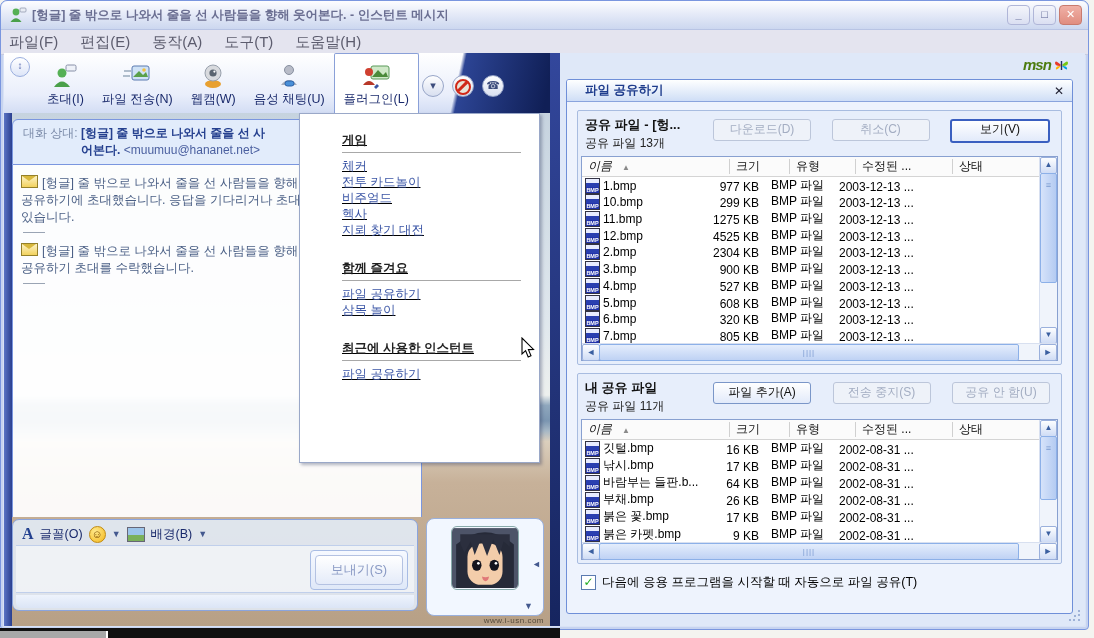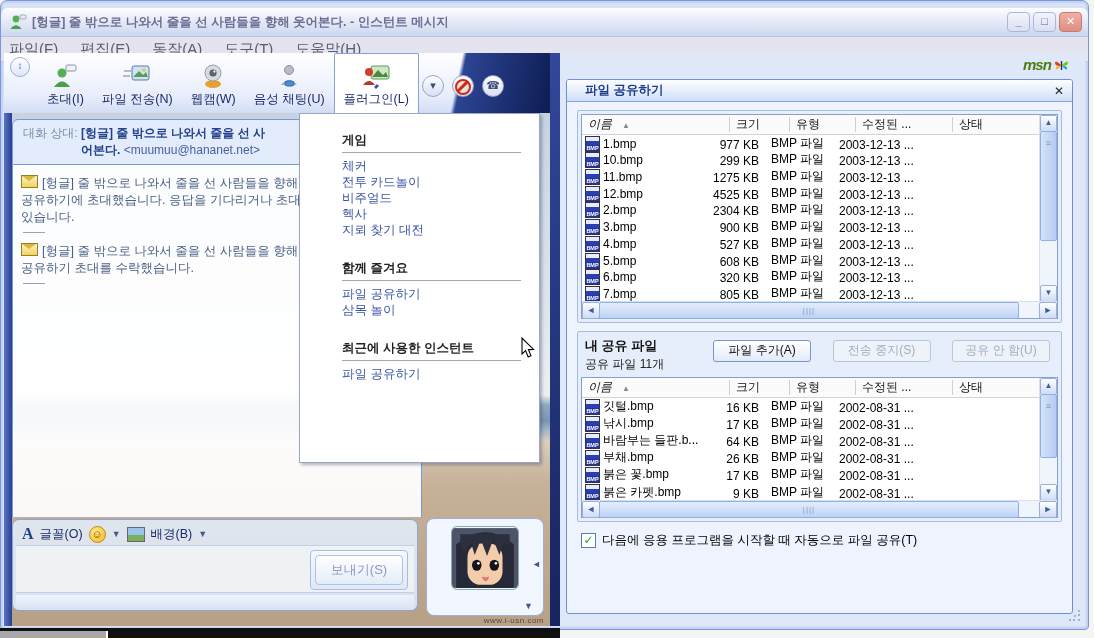--- a/index.html
+++ b/index.html
@@ -6,21 +6,21 @@
   body{width:1094px;height:638px;position:relative;overflow:hidden;
        font-family:"Liberation Sans","DejaVu Sans",sans-serif;background:#f4f4f0;}
   
   .desktop-strip{position:absolute;left:0;top:628px;width:560px;height:10px;background:#101010;}
   .desktop-strip .task-btn{position:absolute;left:0;top:3px;width:106px;height:7px;background:#a8a8a8;border-right:2px solid #fff;}
   
   .win{position:absolute;left:0;top:0;width:1087px;height:628px;
        background:#d8e2f5;border:1px solid #7a96df;border-radius:7px 7px 4px 4px;
        box-shadow:inset 0 0 0 2px #c6d3f0;}
   .titlebar{height:28px;border-radius:7px 7px 0 0;display:flex;align-items:center;padding:0 6px;
-       background:linear-gradient(to bottom,#fdfdff,#e6ebf8 45%,#ccd7ef);border-bottom:1px solid #b8c4e4;margin-top:7px;}
+       background:linear-gradient(to bottom,#fdfdff,#e6ebf8 45%,#ccd7ef);border-bottom:1px solid #b8c4e4;}
   .titlebar .app-ico{width:18px;height:16px;margin:0 5px 0 2px;}
   .title-text{font-size:12.5px;font-weight:bold;color:#6b6f92;flex:1;white-space:nowrap;overflow:hidden;}
   .winbtn{width:21px;height:18px;margin-left:3px;border-radius:4px;border:1px solid #b0b6d8;
        background:linear-gradient(#f4f5fb,#dadff2);color:#5a6292;font-size:11px;line-height:16px;
        text-align:center;font-weight:bold;cursor:default;}
   .winbtn.close{background:linear-gradient(#f0b0a6,#e08d80);border-color:#c87a6e;color:#fff;}
   
   .menubar{height:24px;display:flex;align-items:center;padding-left:8px;background:#e4e4ef;
        border-bottom:1px solid #c8cce0;font-size:15px;color:#5c5c6e;}
   .menubar .mi{margin-right:22px;}
@@ -89,21 +89,21 @@
   
   .avatar-panel{position:absolute;left:422px;top:405px;width:116px;height:96px;background:#f2f7ff;
       border:1px solid #9ab0dc;border-radius:8px;}
   .avatar-pic{position:absolute;left:24px;top:7px;width:66px;height:62px;border-radius:6px;overflow:hidden;border:1px solid #8aa;}
   .av-collapse{position:absolute;right:2px;top:40px;font-size:9px;color:#44598f;}
   .av-more{position:absolute;right:10px;bottom:4px;font-size:9px;color:#44598f;}
   .watermark{position:absolute;right:6px;bottom:1px;font-size:8px;color:#3a3328;opacity:0.8;letter-spacing:0.5px;}
   
   .plugin-menu{position:absolute;left:298px;top:112px;width:241px;height:350px;background:#fff;
       border:1px solid #9aa8c8;box-shadow:2px 2px 3px rgba(40,50,90,0.35);z-index:25;
-      padding:10px 18px 0 42px;box-sizing:border-box;font-size:12.5px;}
+      padding:10px 18px 0 42px;box-sizing:border-box;font-size:12.5px;text-decoration:underline;}
   .pm-header{font-weight:bold;color:#222;margin:8px 0 3px;}
   .pm-sep{height:1px;background:#a8a8a8;margin:2px 0 5px;}
   .pm-item{color:#3a55a5;line-height:16px;cursor:default;}
   .pm-gap{height:14px;}
   
   .msn-row{height:26px;position:relative;}
   .msn-logo{position:absolute;right:16px;top:3px;font-size:15px;font-weight:bold;font-style:italic;
       color:#4d7c0f;letter-spacing:-1px;}
   .share-panel{margin:0 12px 12px 6px;flex:1;background:#eef3fd;border:1px solid #6f8fd8;
       border-radius:3px;display:flex;flex-direction:column;overflow:hidden;}
@@ -331,20 +331,31 @@
       </div>
 
       <div class="share-panel">
         <div class="sp-header">
           <span class="sp-title">파일 공유하기</span>
           <span class="sp-close">✕</span>
         </div>
         <div class="sp-content">
 
           <div class="group">
+            <div class="grp-head">
+              <div class="grp-titles">
+                <div class="grp-title">공유 파일 - [헝...</div>
+                <div class="grp-count">공유 파일 13개</div>
+              </div>
+              <div class="grp-btns">
+                <span class="xpbtn disabled">다운로드(D)</span>
+                <span class="xpbtn disabled">취소(C)</span>
+                <span class="xpbtn default">보기(V)</span>
+              </div>
+            </div>
             <div class="listctl" style="height:203px;">
               <div class="lhead" style="margin-right:17px;">
                 <span class="hc h-name"><span>이름</span><span class="sortarrow">▲</span></span>
                 <span class="hc h-size">크기</span>
                 <span class="hc h-type">유형</span>
                 <span class="hc h-mod">수정된 ...</span>
                 <span class="hc h-status">상태</span>
               </div>
               <div class="rowswrap" style="height:167px;margin-right:17px;">
                   <div class="listrow" style="height: 16.7px;">

